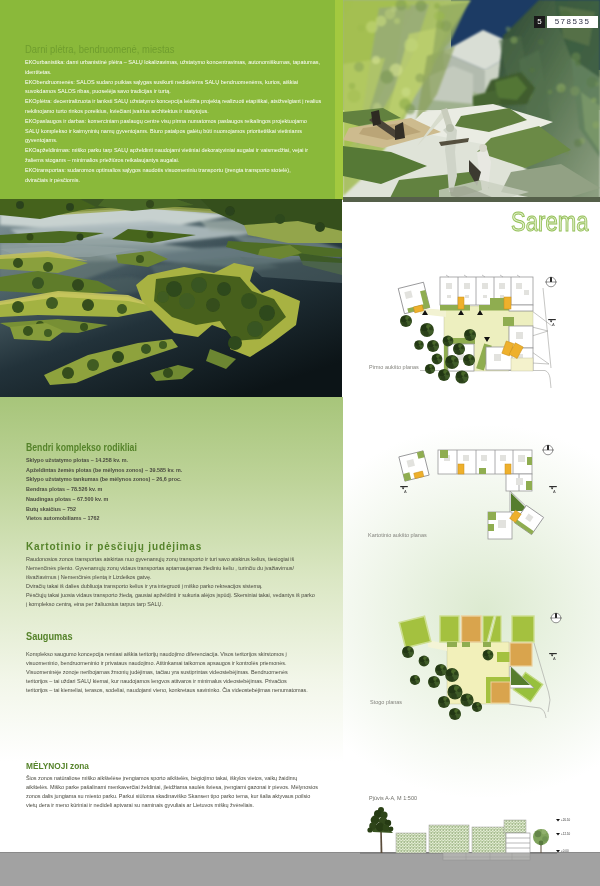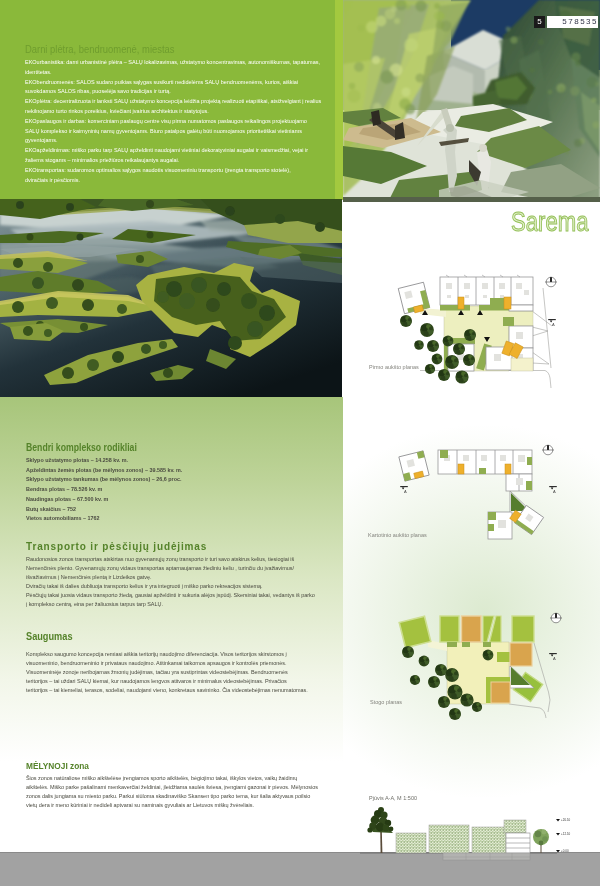--- a/index.html
+++ b/index.html
@@ -173,21 +173,21 @@
 
       <polygon points="96,190 138,180 186,192 150,202 96,200" fill="#c9cfc0" opacity="0.8"></polygon>
       <polygon points="106,188 122,186 156,200 138,202 108,196" fill="#9aa18f" opacity="0.7"></polygon>
     </g>
 
     <rect x="0" y="197" width="257" height="5" fill="#55604a"></rect>
   </svg>
   </div>
 
   <div class="abs" style="left:534px;top:16px;width:11px;height:12px;background:#1a1a1a;color:#fff;font-size:8px;text-align:center;line-height:12px;">5</div>
-  <div class="abs" style="left:547px;top:16px;width:51px;height:12px;background:#ffffff;color:#333548;font-size:8px;text-align:right;line-height:12px;letter-spacing:1.5px;">578535</div>
+  <div class="abs" style="left:547px;top:16px;width:51px;height:12px;background:#ffffff;color:#333548;font-size:8px;text-align:center;line-height:12px;letter-spacing:1.5px;">578535</div>
 
   <div class="abs" style="left:0;top:199px;width:342px;height:198px;background:#1d2a30;" id="photo">
   <svg width="342" height="198" viewBox="0 0 342 198">
     <defs>
       <linearGradient id="water" x1="0.1" y1="0" x2="0.7" y2="1">
         <stop offset="0" stop-color="#84969a"></stop>
         <stop offset="0.28" stop-color="#51666c"></stop>
         <stop offset="0.6" stop-color="#22323a"></stop>
         <stop offset="1" stop-color="#0c1417"></stop>
       </linearGradient>
@@ -308,21 +308,21 @@
   <div class="abs" style="left:26px;top:456px;font-size:5.4px;line-height:9.7px;font-weight:bold;color:#4b4b41;">
     Sklypo užstatymo plotas – 14.258 kv. m.<br>
     Apželdintas žemės plotas (be mėlynos zonos) – 39.585 kv. m.<br>
     Sklypo užstatymo tankumas (be mėlynos zonos) – 26,6 proc.<br>
     Bendras plotas – 78.526 kv. m<br>
     Naudingas plotas – 67.500 kv. m<br>
     Butų skaičius – 752<br>
     Vietos automobiliams – 1762
   </div>
 
-  <div class="abs" style="left:26px;top:541px;font-size:10px;font-weight:bold;color:#55832a;letter-spacing:0.85px;white-space:nowrap;">Transporto ir pėsčiųjų judėjimas</div>
+  <div class="abs" style="left:26px;top:541px;font-size:10px;font-weight:bold;color:#55832a;letter-spacing:0.85px;white-space:nowrap;">Kartotinio ir pėsčiųjų judėjimas</div>
 
   <div class="abs" style="left:26px;top:555px;font-size:5.5px;line-height:9px;color:#4b4b41;white-space:nowrap;letter-spacing:-0.05px;">
     Raudonosios zonos transportas atskirtas nuo gyvenamųjų zonų transporto ir turi savo atskirus kelius, tiesiogiai iš<br>
     Nemenčinės plento. Gyvenamųjų zonų vidaus  transportas aptarnaujamas žiediniu keliu , turinčiu du įvažiavimus/<br>
     išvažiavimus į Nemenčinės plentą ir Lizdeikos gatvę.<br>
     Dviračių takai iš dalies dubliuoja transporto kelius ir yra  integruoti į miško parko rekreacijos  sistemą.<br>
     Pėsčiųjų takai juosia vidaus transporto žiedą, gausiai apželdinti ir sukuria  alėjos įspūdį. Skersiniai takai, vedantys iš parko<br>
     į komplekso centrą, eina per žaliuosius tarpus tarp SALŲ.
   </div>
 

